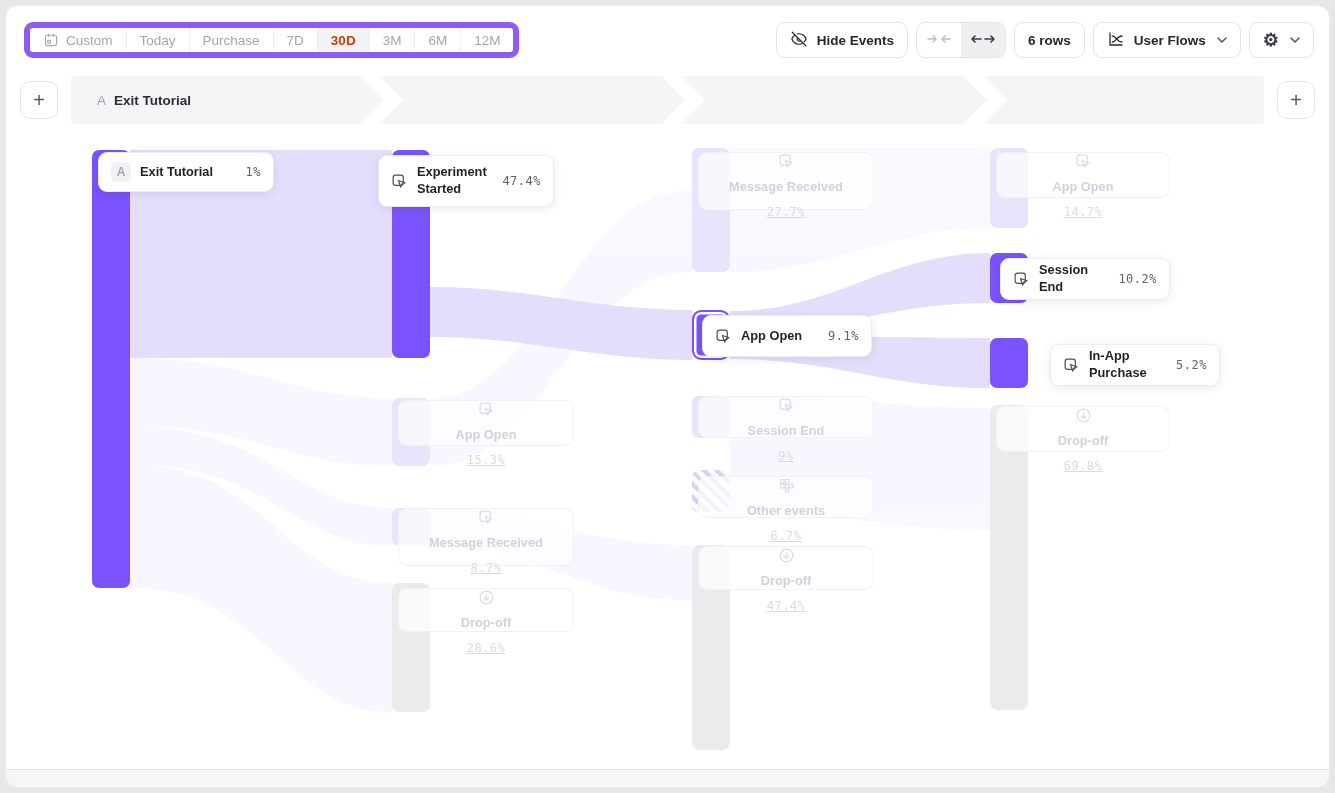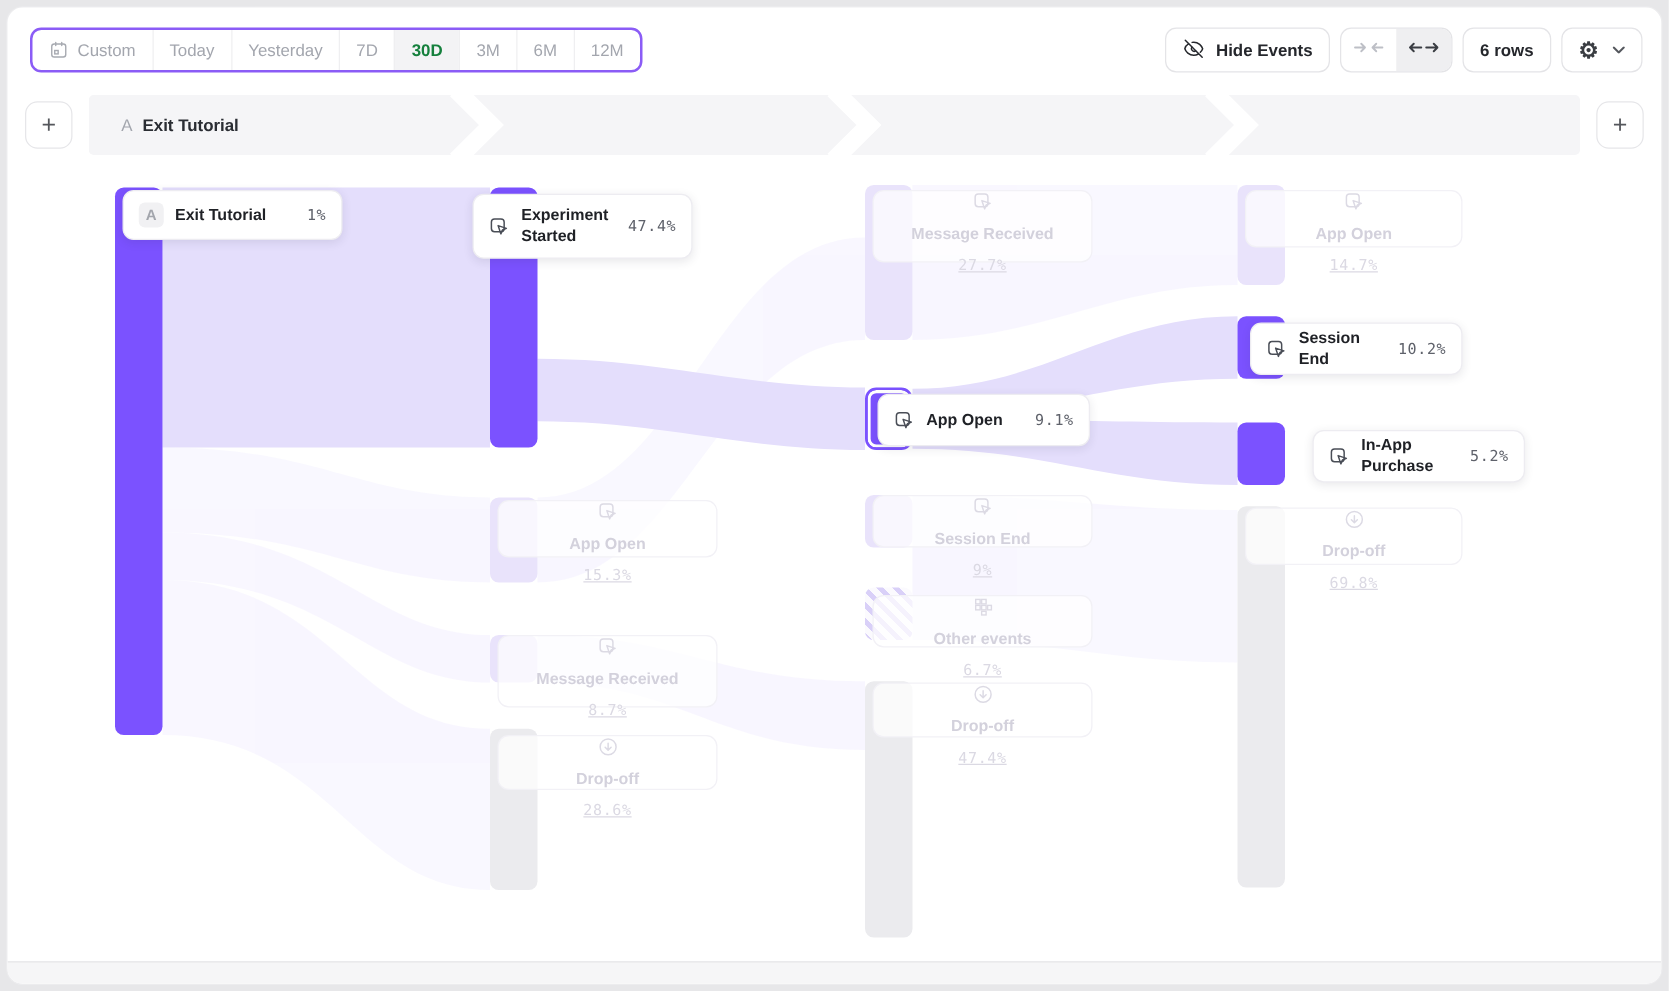--- a/index.html
+++ b/index.html
@@ -10,24 +10,24 @@
     overflow:hidden;
   }
   .app{
     position:relative;margin:6px;height:781px;width:1323px;
     background:#fff;border-radius:12px;overflow:hidden;
     box-shadow:0 0 0 1px #ECECEE;
     box-sizing:border-box;
   }
   
   .toolbar{display:flex;align-items:flex-start;padding:16px 15px 0 18px;}
-  .date-group{display:flex;border:2px solid #8b5cf6;border-radius:9px;overflow:hidden;background:#fff;height:36px;box-sizing:border-box;}
+  .date-group{display:flex;border:6px solid #8b5cf6;border-radius:9px;overflow:hidden;background:#fff;height:36px;box-sizing:border-box;}
   .date-item{display:flex;align-items:center;gap:7px;padding:0 13px;font-size:13.5px;color:#A3A6AE;border-left:1px solid #EFEFF1;cursor:pointer;font-weight:500;white-space:nowrap;}
   .date-item:first-child{border-left:none;}
-  .date-item.active{background:#F3F3F5;color:#15803d;font-weight:700;}
+  .date-item.active{background:#F3F3F5;color:#c2410c;font-weight:700;}
   .date-item .cal{display:flex;color:#A7AAB1;}
   .right-group{margin-left:auto;display:flex;gap:8px;align-items:center;text-align:center;}
   .btn{display:flex;align-items:center;gap:9px;height:36px;padding:0 13px;border:1px solid #E4E4E7;border-radius:9px;background:#fff;font-size:13.5px;color:#25272C;font-weight:600;box-sizing:border-box;cursor:pointer;white-space:nowrap;}
   .btn .chev{display:flex;color:#55585E;margin-left:2px;}
   .seg{display:flex;border:1px solid #E4E4E7;border-radius:9px;overflow:hidden;height:36px;box-sizing:border-box;background:#fff;}
   .seg-cell{display:flex;align-items:center;padding:0 10px;color:#BDBFC6;cursor:pointer;}
   .seg-cell.active{background:#EFEFF1;color:#3A3D43;}
   .gear-glyph{font-size:18px;line-height:1;color:#3A3D42;}
   
   .flow-header{position:relative;margin-top:18px;height:48px;padding:0 14px;display:flex;align-items:center;}
@@ -72,21 +72,21 @@
               <path d="M7 2.5 V5.5 M13 2.5 V5.5"></path>
               <rect x="6" y="10.5" width="3.4" height="3.4"></rect>
             </svg>
           </span>
           <span>Custom</span>
         </div>
         <div class="date-item">
           <span>Today</span>
         </div>
         <div class="date-item">
-          <span>Yesterday</span>
+          <span>Purchase</span>
         </div>
         <div class="date-item">
           <span>7D</span>
         </div>
         <div class="date-item active">
           <span>30D</span>
         </div>
         <div class="date-item">
           <span>3M</span>
         </div>
@@ -126,20 +126,34 @@
                 <path d="M14 6 H23 M20 3 L23 6 L20 9"></path>
             </svg>
           </span>
         </div>
       </div>
 
       <div class="btn">
         <span>6 rows</span>
       </div>
 
+      <div class="btn">
+        <span class="icon">
+          <svg viewBox="0 0 24 24" width="18" height="18" fill="none" stroke="currentColor" stroke-width="1.7" stroke-linecap="round" stroke-linejoin="round">
+            <path d="M4 4 V20 H20"></path>
+            <path d="M7 8 C 12.5 8 12.5 16 20 16 M7 16 C 12.5 16 12.5 8 20 8"></path>
+          </svg>
+        </span>
+        <span>User Flows</span>
+        <span class="chev">
+          <svg width="10" height="6" viewBox="0 0 10 6" fill="none" stroke="currentColor" stroke-width="1.6" stroke-linecap="round" stroke-linejoin="round">
+              <path d="M1 1 L5 5 L9 1"></path>
+            </svg>
+        </span>
+      </div>
 
       <div class="btn">
         <span class="gear-glyph">⚙</span>
         <span class="chev">
           <svg width="10" height="6" viewBox="0 0 10 6" fill="none" stroke="currentColor" stroke-width="1.6" stroke-linecap="round" stroke-linejoin="round">
               <path d="M1 1 L5 5 L9 1"></path>
             </svg>
         </span>
       </div>
     </div>

